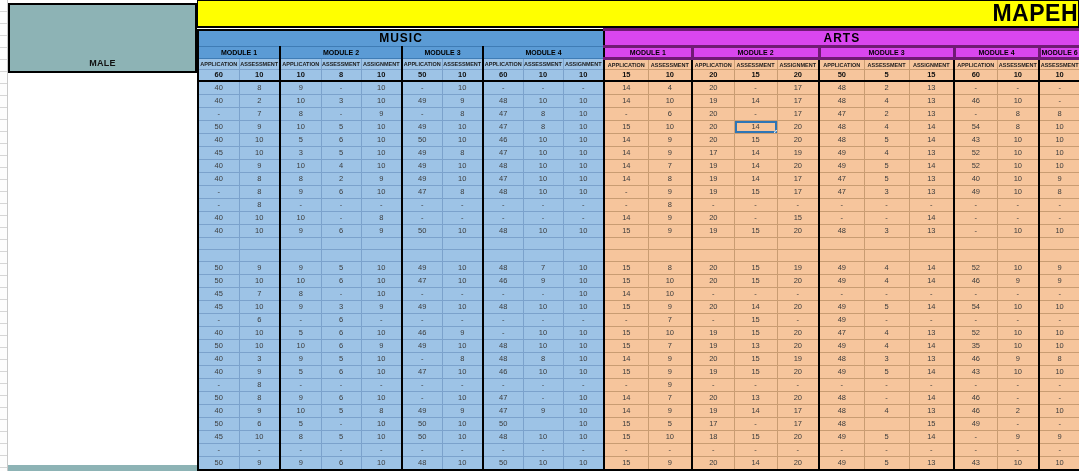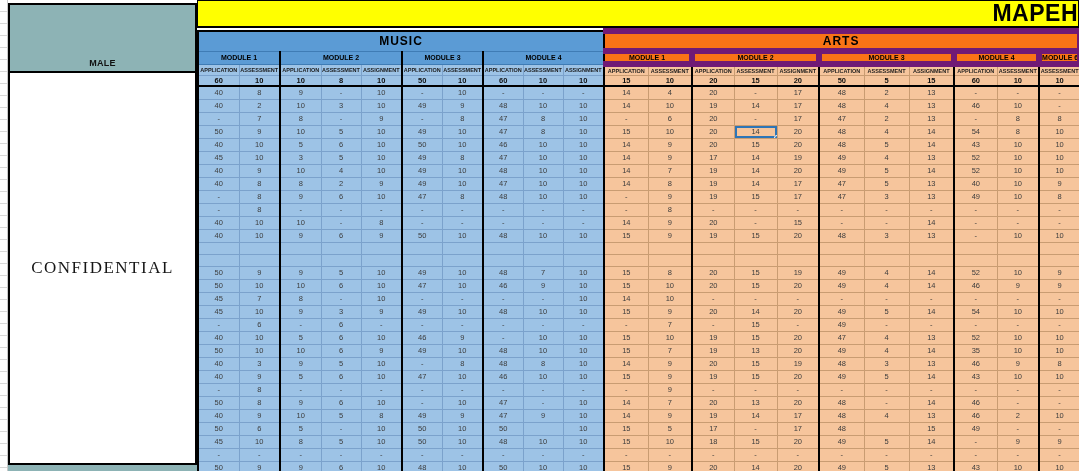--- a/index.html
+++ b/index.html
@@ -49,43 +49,40 @@
   table.grades { border-collapse:collapse; table-layout:fixed; width:882px; border:2px solid #000; }
   th, td { padding:0; text-align:center; vertical-align:middle; overflow:hidden; white-space:nowrap; }
 
   .section-row th { height:14px; font-size:12px; font-weight:bold; color:#000; letter-spacing:1px;margin-top:44px; }
   .module-row th { height:12px; font-size:7px; font-weight:bold; color:#000; }
   .label-row th  { height:11px; font-size:5.5px; font-weight:bold; color:#1a1a1a; }
   .max-row td    { height:11px; font-size:7.5px; font-weight:bold; color:#111; border-bottom:2px solid #000 !important;margin-top:6px; }
   tbody td { height:12px; line-height:12px; font-size:7.5px; color:#3c3c3c; }
 
   .music-dark { background:#5B9BD5; border:1px solid #3f7cb5; }
-  .arts-dark  { background:#f97316; border:6px solid #701a75; }
+  .arts-dark  { background:#d946ef; border:3px solid #701a75; }
   .music-light{ background:#9DC3E6; border:1px solid #7BA2CC; }
   .arts-light { background:#F6C59C; border:1px solid #C99C72; }
   .mod-start  { border-left:2px solid #000 !important; }
   .sec-start  { border-left:2px solid #000 !important; }
 
   td.selected { position:relative; box-shadow:inset 0 0 0 2px #2E75B6; }
   .sel-dot {
     position:absolute; right:-3px; bottom:-3px; width:6px; height:6px;
     background:#2E75B6; border:1px solid #fff; border-radius:50%; z-index:3;
   }
 </style>
 </head>
 <body>
 
 <div class="gutter"></div>
 
 <div class="left-panel">
   <div class="name-box">
     <div class="group-label">MALE</div>
-  </div>
-  <div class="conf-box">
-    <span class="conf-text">CONFIDENTIAL</span>
   </div>
   <div class="bottom-strip"></div>
 </div>
 
 <div class="main">
   <div class="banner">
     <span class="banner-title">MAPEH</span>
   </div>
   <table class="grades">
     <colgroup>

